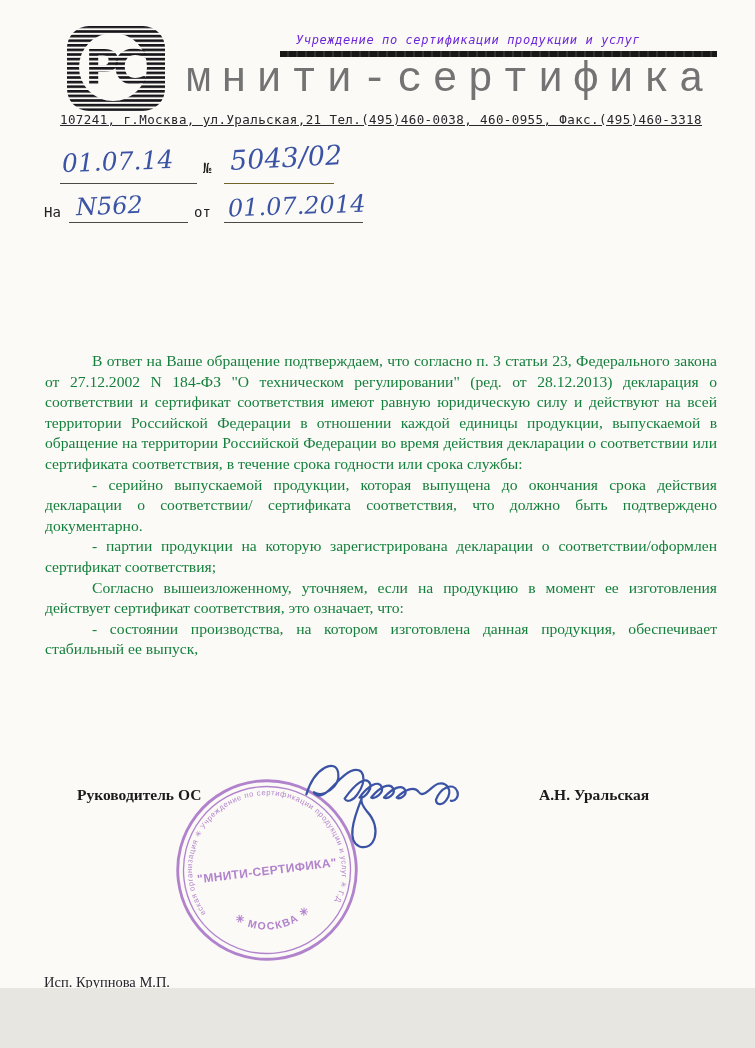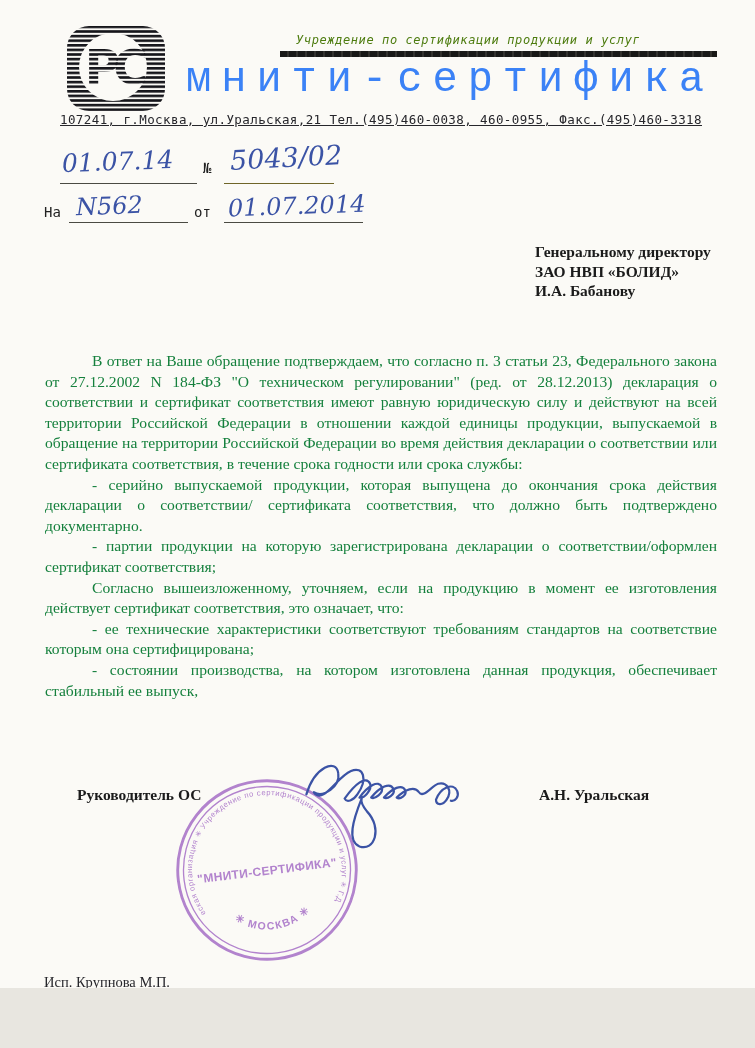--- a/index.html
+++ b/index.html
@@ -6,28 +6,28 @@
   .page{
     position:relative;width:755px;height:988px;margin:0 auto;
     background:#fbfaf6;overflow:hidden;
     font-family:"Liberation Serif", serif;color:#1b1b1b;
   }
   
   .logo{position:absolute;left:63px;top:21px;width:107px;height:97px;}
   .tagline{
     position:absolute;left:296px;top:33px;
     font-family:"DejaVu Sans Mono", monospace;font-style:italic;
-    font-size:12px;letter-spacing:0.6px;color:#4d7c0f;white-space:nowrap;
+    font-size:12px;letter-spacing:0.6px;color:#6d28d9;white-space:nowrap;
   }
   .rule{position:absolute;left:280px;top:51px;width:437px;height:6px;
     background:repeating-linear-gradient(90deg,#191917 0 7px,#33322e 7px 9px);}
   .org-title{
     position:absolute;left:186px;top:56px;
     font-family:"Liberation Mono", monospace;font-size:42px;font-weight:500;
-    letter-spacing:10px;color:#3b82f6;white-space:nowrap;text-align:right;
+    letter-spacing:10px;color:#737373;white-space:nowrap;text-align:right;
   }
   .addr{
     position:absolute;left:60px;top:112px;
     font-family:"DejaVu Sans Mono", monospace;font-size:12.5px;
     letter-spacing:0.4px;color:#26262b;white-space:nowrap;text-decoration:underline;
   }
   
   .hand{
     font-family:"DejaVu Serif", serif;font-style:italic;
     color:#3b53a5;white-space:nowrap;
@@ -99,32 +99,26 @@
   <div class="uline ul-1a"></div>
   <div class="uline ul-1b"></div>
 
   <div class="lbl lbl-na">На</div>
   <div class="hand hw-in-num">N562</div>
   <div class="lbl lbl-ot">от</div>
   <div class="hand hw-in-date">01.07.2014</div>
   <div class="uline ul-2a"></div>
   <div class="uline ul-2b"></div>
 
-  <div class="recipient">
-    <div>Генеральному директору</div>
-    <div>ЗАО НВП «БОЛИД»</div>
-    <div>И.А. Бабанову</div>
-  </div>
 
   <div class="body-text">
     <p>В ответ на Ваше обращение подтверждаем, что согласно п. 3 статьи 23, Федерального закона от 27.12.2002 N 184-ФЗ "О техническом регулировании" (ред. от 28.12.2013) декларация о соответствии и сертификат соответствия имеют равную юридическую силу и действуют на всей территории Российской Федерации в отношении каждой единицы продукции, выпускаемой в обращение на территории Российской Федерации во время действия декларации о соответствии или сертификата соответствия, в течение срока годности или срока службы:</p>
     <p>- серийно выпускаемой продукции, которая выпущена до окончания срока действия декларации о соответствии/ сертификата соответствия, что должно быть подтверждено документарно.</p>
     <p>- партии продукции на которую зарегистрирована декларации о соответствии/оформлен сертификат соответствия;</p>
     <p>Согласно вышеизложенному, уточняем, если на продукцию в момент ее изготовления действует сертификат соответствия, это означает, что:</p>
-    <p>- ее технические характеристики соответствуют требованиям стандартов на соответствие которым она сертифицирована;</p>
     <p>- состоянии производства, на котором изготовлена данная продукция, обеспечивает стабильный ее выпуск,</p>
   </div>
 
   <div class="sig-title">Руководитель ОС</div>
   <div class="sig-name">А.Н. Уральская</div>
 
   <div class="stamp">
     <svg width="192" height="192" viewBox="0 0 200 200" aria-hidden="true">
       <g fill="none" stroke="#a873c8">
         <circle cx="100" cy="100" r="93" stroke-width="3"></circle>

